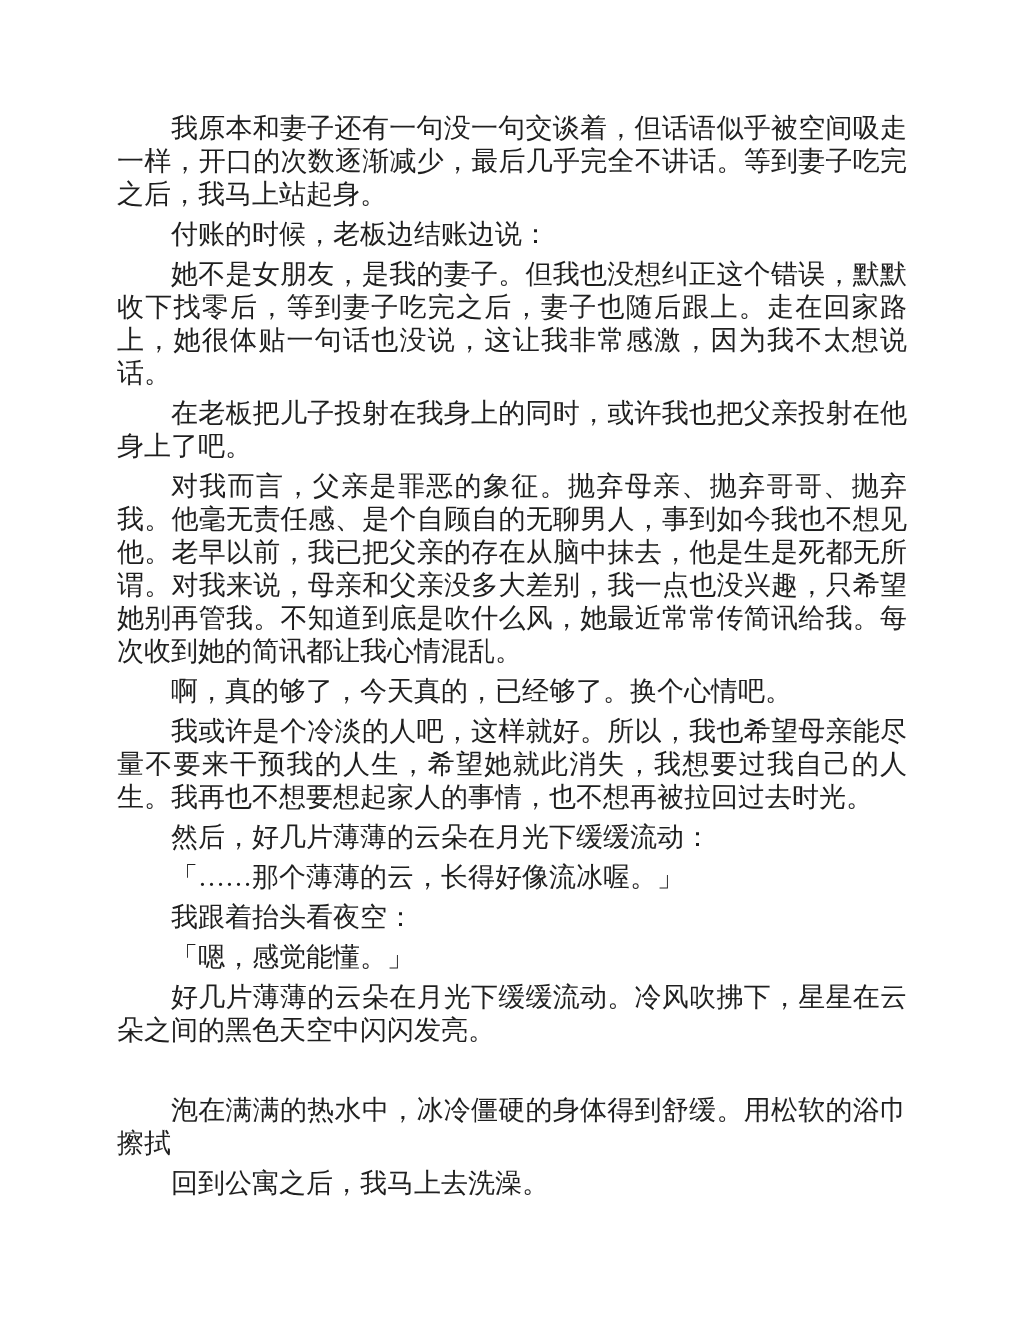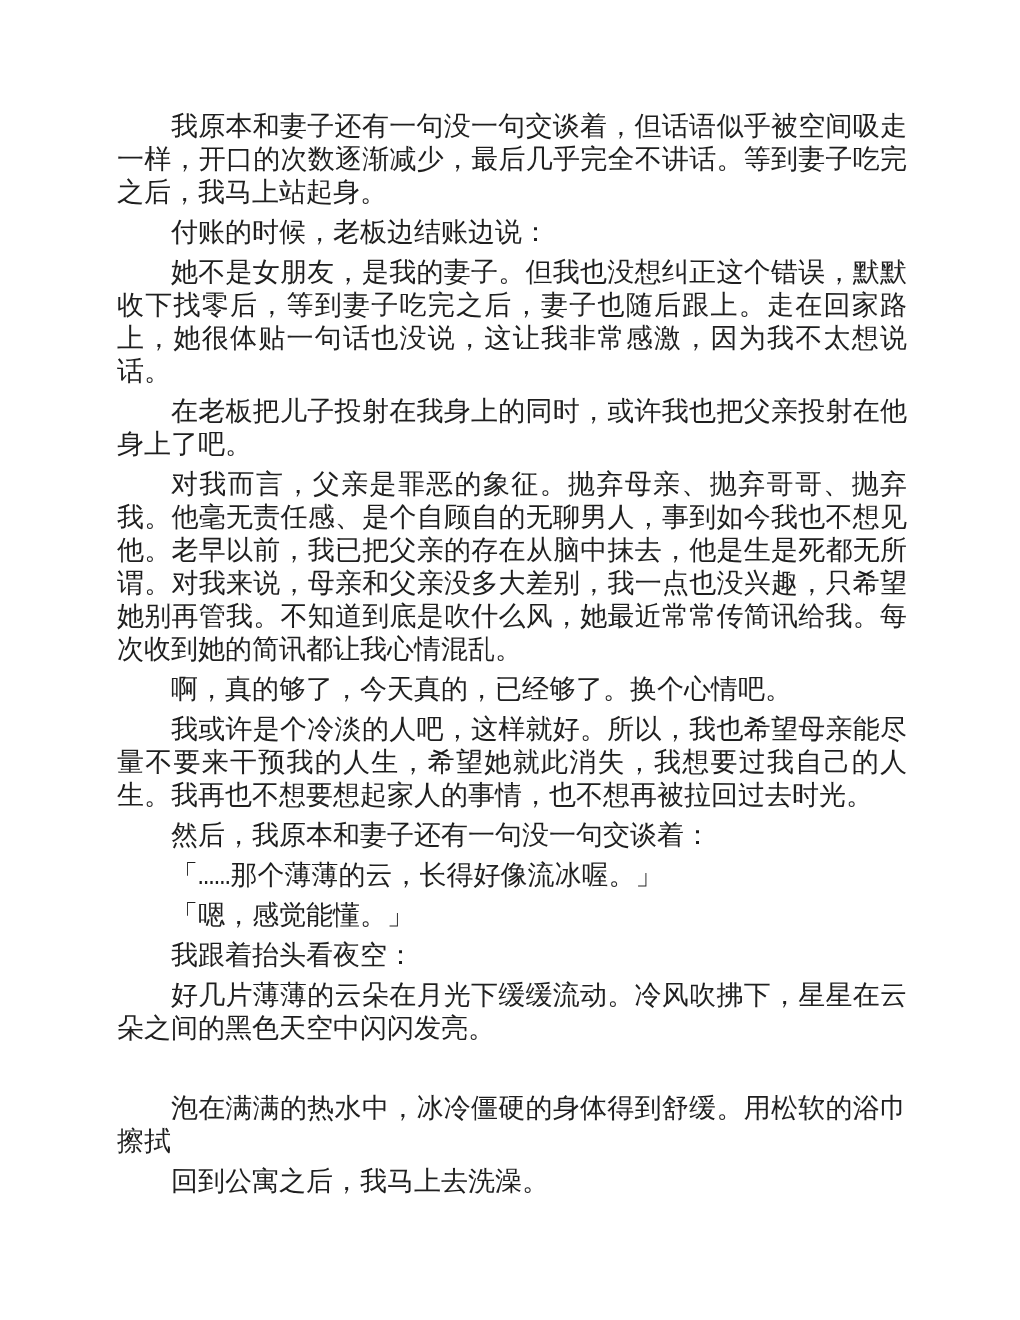--- a/index.html
+++ b/index.html
@@ -6,21 +6,21 @@
     margin: 0;
     padding: 0;
     background: #ffffff;
   }
   .page {
     position: relative;
     width: 1020px;
     height: 1320px;
     background: #ffffff;
     overflow: hidden;
-    font-family: Liberation Mono, monospace;
+    font-family: Liberation Serif, serif;
   }
   .page-text {
     position: absolute;
     left: 117px;
     top: 112px;
     width: 790px;
     color: #1f1f1f;
     font-size: 27px;
     line-height: 33px;
     text-align: justify;
@@ -44,22 +44,22 @@
 
 <div class="page">
   <div class="page-text">
     <p>我原本和妻子还有一句没一句交谈着，但话语似乎被空间吸走一样，开口的次数逐渐减少，最后几乎完全不讲话。等到妻子吃完之后，我马上站起身。</p>
     <p>付账的时候，老板边结账边说：</p>
     <p>她不是女朋友，是我的妻子。但我也没想纠正这个错误，默默收下找零后，等到妻子吃完之后，妻子也随后跟上。走在回家路上，她很体贴一句话也没说，这让我非常感激，因为我不太想说话。</p>
     <p>在老板把儿子投射在我身上的同时，或许我也把父亲投射在他身上了吧。</p>
     <p>对我而言，父亲是罪恶的象征。抛弃母亲、抛弃哥哥、抛弃我。他毫无责任感、是个自顾自的无聊男人，事到如今我也不想见他。老早以前，我已把父亲的存在从脑中抹去，他是生是死都无所谓。对我来说，母亲和父亲没多大差别，我一点也没兴趣，只希望她别再管我。不知道到底是吹什么风，她最近常常传简讯给我。每次收到她的简讯都让我心情混乱。</p>
     <p>啊，真的够了，今天真的，已经够了。换个心情吧。</p>
     <p>我或许是个冷淡的人吧，这样就好。所以，我也希望母亲能尽量不要来干预我的人生，希望她就此消失，我想要过我自己的人生。我再也不想要想起家人的事情，也不想再被拉回过去时光。</p>
-    <p>然后，我原本和妻子还有一句没一句交谈着：</p>
+    <p>然后，好几片薄薄的云朵在月光下缓缓流动：</p>
     <p>「……那个薄薄的云，长得好像流冰喔。」</p>
+    <p>我跟着抬头看夜空：</p>
     <p>「嗯，感觉能懂。」</p>
-    <p>我跟着抬头看夜空：</p>
     <p>好几片薄薄的云朵在月光下缓缓流动。冷风吹拂下，星星在云朵之间的黑色天空中闪闪发亮。</p>
     <div class="scene-break"></div>
     <p>泡在满满的热水中，冰冷僵硬的身体得到舒缓。用松软的浴巾擦拭</p>
     <p>回到公寓之后，我马上去洗澡。</p>
   </div>
 </div>
 
 </body></html>

